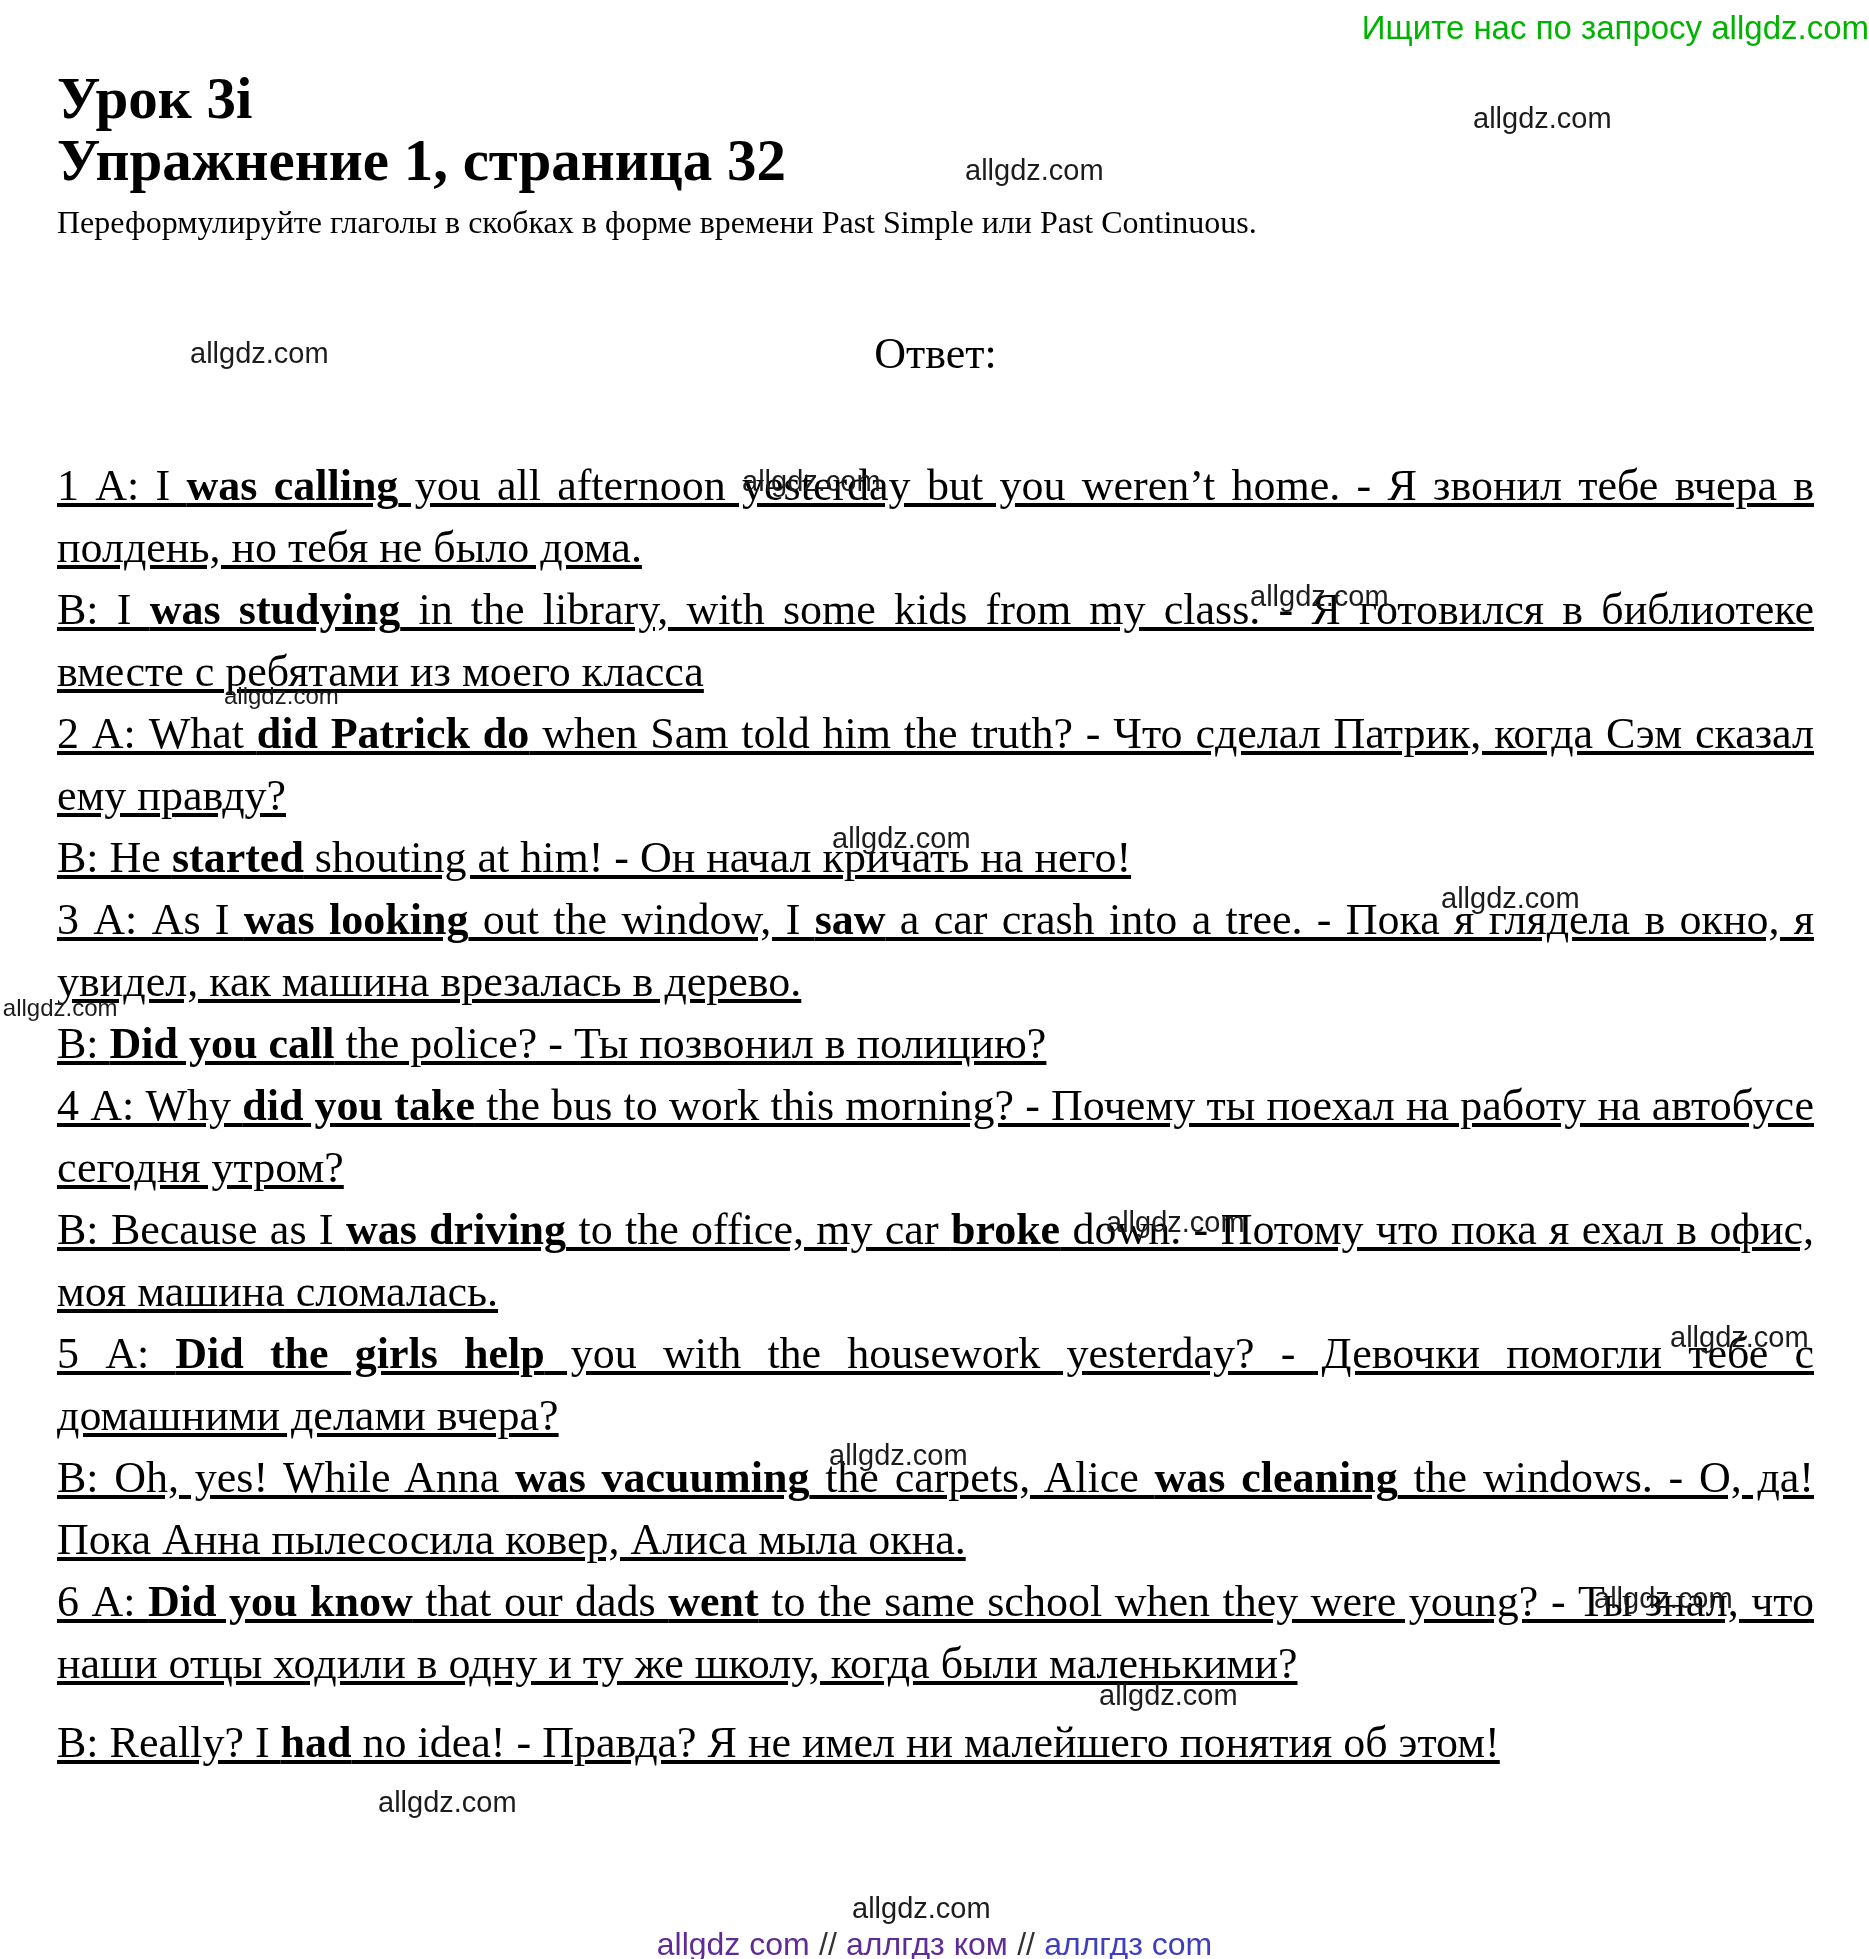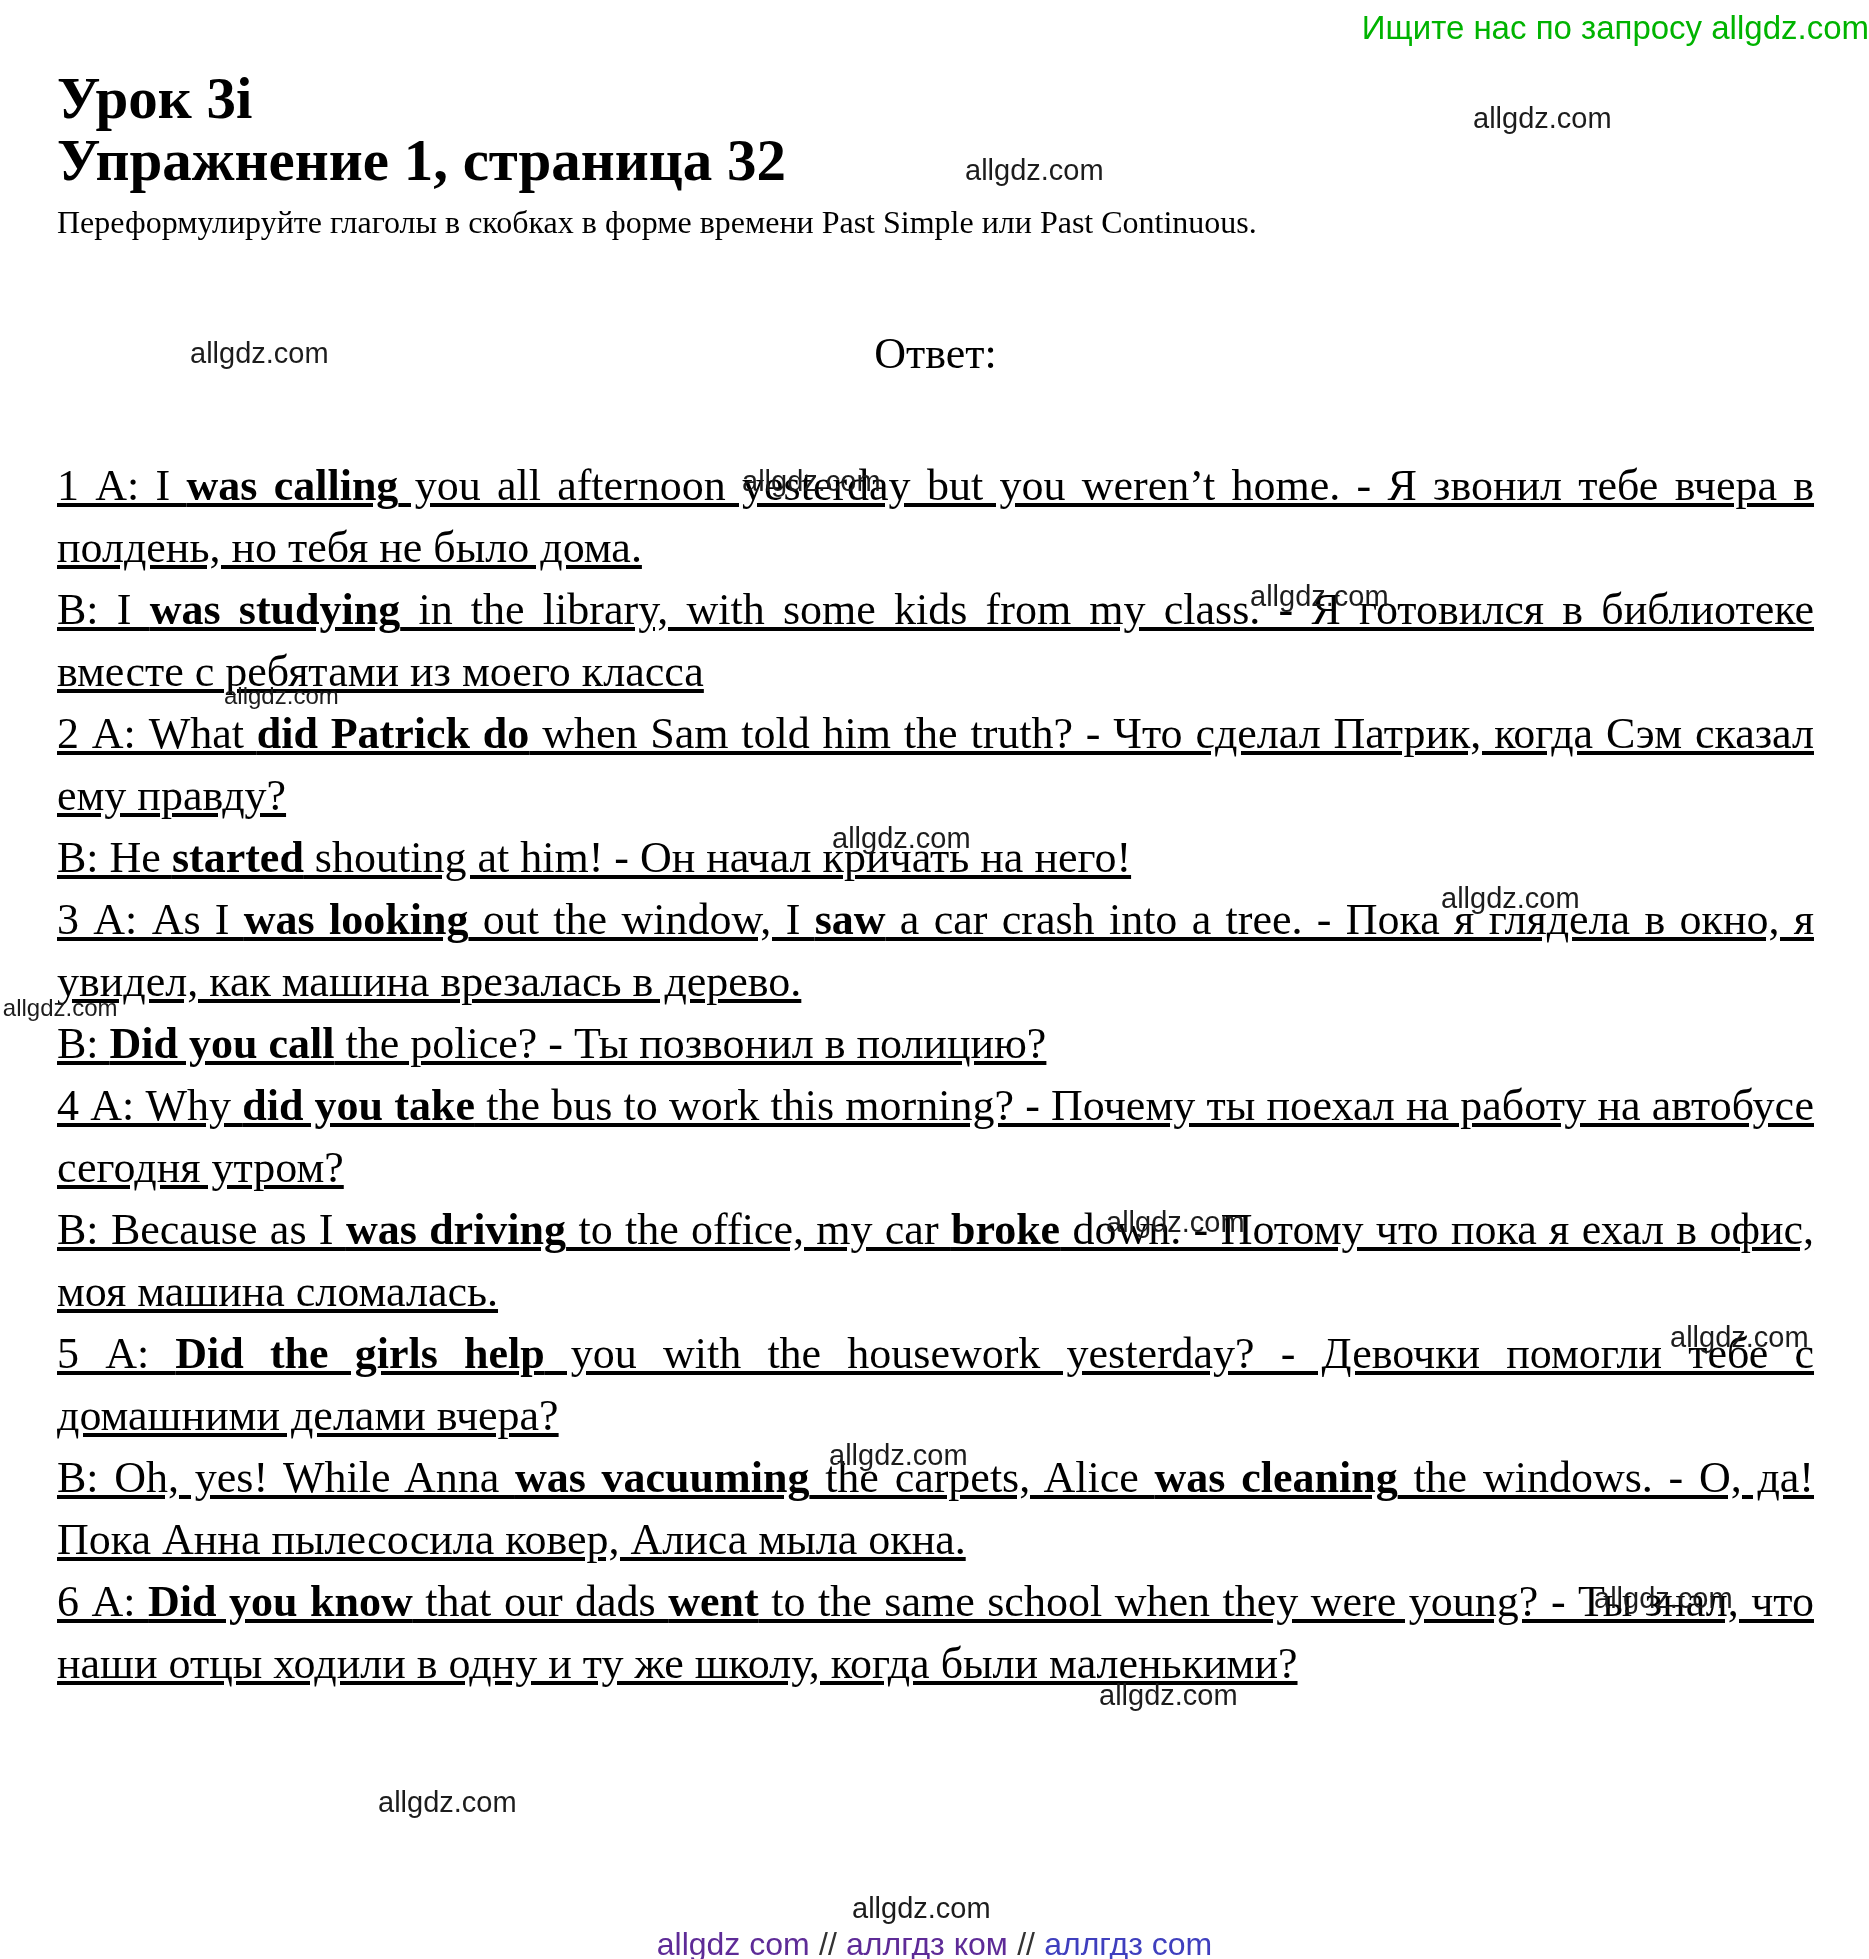--- a/index.html
+++ b/index.html
@@ -100,20 +100,21 @@
     <p class="line"><span>B: I </span><b>was studying</b><span> in the library, with some kids from my class. - Я готовился в библиотеке вместе с ребятами из моего класса</span></p>
     <p class="line"><span>2 А: What </span><b>did Patrick do</b><span> when Sam told him the truth? - Что сделал Патрик, когда Сэм сказал ему правду?</span></p>
     <p class="line"><span>B: He </span><b>started</b><span> shouting at him! - Он начал кричать на него!</span></p>
     <p class="line"><span>3 А: As I </span><b>was looking</b><span> out the window, I </span><b>saw</b><span> a car crash into a tree. - Пока я глядела в окно, я увидел, как машина врезалась в дерево.</span></p>
     <p class="line"><span>B: </span><b>Did you call</b><span> the police? - Ты позвонил в полицию?</span></p>
     <p class="line"><span>4 А: Why </span><b>did you take</b><span> the bus to work this morning? - Почему ты поехал на работу на автобусе сегодня утром?</span></p>
     <p class="line"><span>B: Because as I </span><b>was driving</b><span> to the office, my car </span><b>broke</b><span> down. - Потому что пока я ехал в офис, моя машина сломалась.</span></p>
     <p class="line"><span>5 А: </span><b>Did the girls help</b><span> you with the housework yesterday? - Девочки помогли тебе с домашними делами вчера?</span></p>
     <p class="line"><span>B: Oh, yes! While Anna </span><b>was vacuuming</b><span> the carpets, Alice </span><b>was cleaning</b><span> the windows. - О, да! Пока Анна пылесосила ковер, Алиса мыла окна.</span></p>
     <p class="line"><span>6 А: </span><b>Did you know</b><span> that our dads </span><b>went</b><span> to the same school when they were young? - Ты знал, что наши отцы ходили в одну и ту же школу, когда были маленькими?</span></p>
+    <p class="line gap"><span>B: Really? I </span><b>had</b><span> no idea! - Правда? Я не имел ни малейшего понятия об этом!</span></p>
   </div>
 </div>
 
 <div class="wm-layer">
   <span class="wm" style="left:1473px;top:102px">allgdz.com</span>
   <span class="wm" style="left:965px;top:154px">allgdz.com</span>
   <span class="wm" style="left:190px;top:337px">allgdz.com</span>
   <span class="wm" style="left:742px;top:465px">allgdz.com</span>
   <span class="wm" style="left:1250px;top:580px">allgdz.com</span>
   <span class="wm small" style="left:224px;top:682px">allgdz.com</span>

